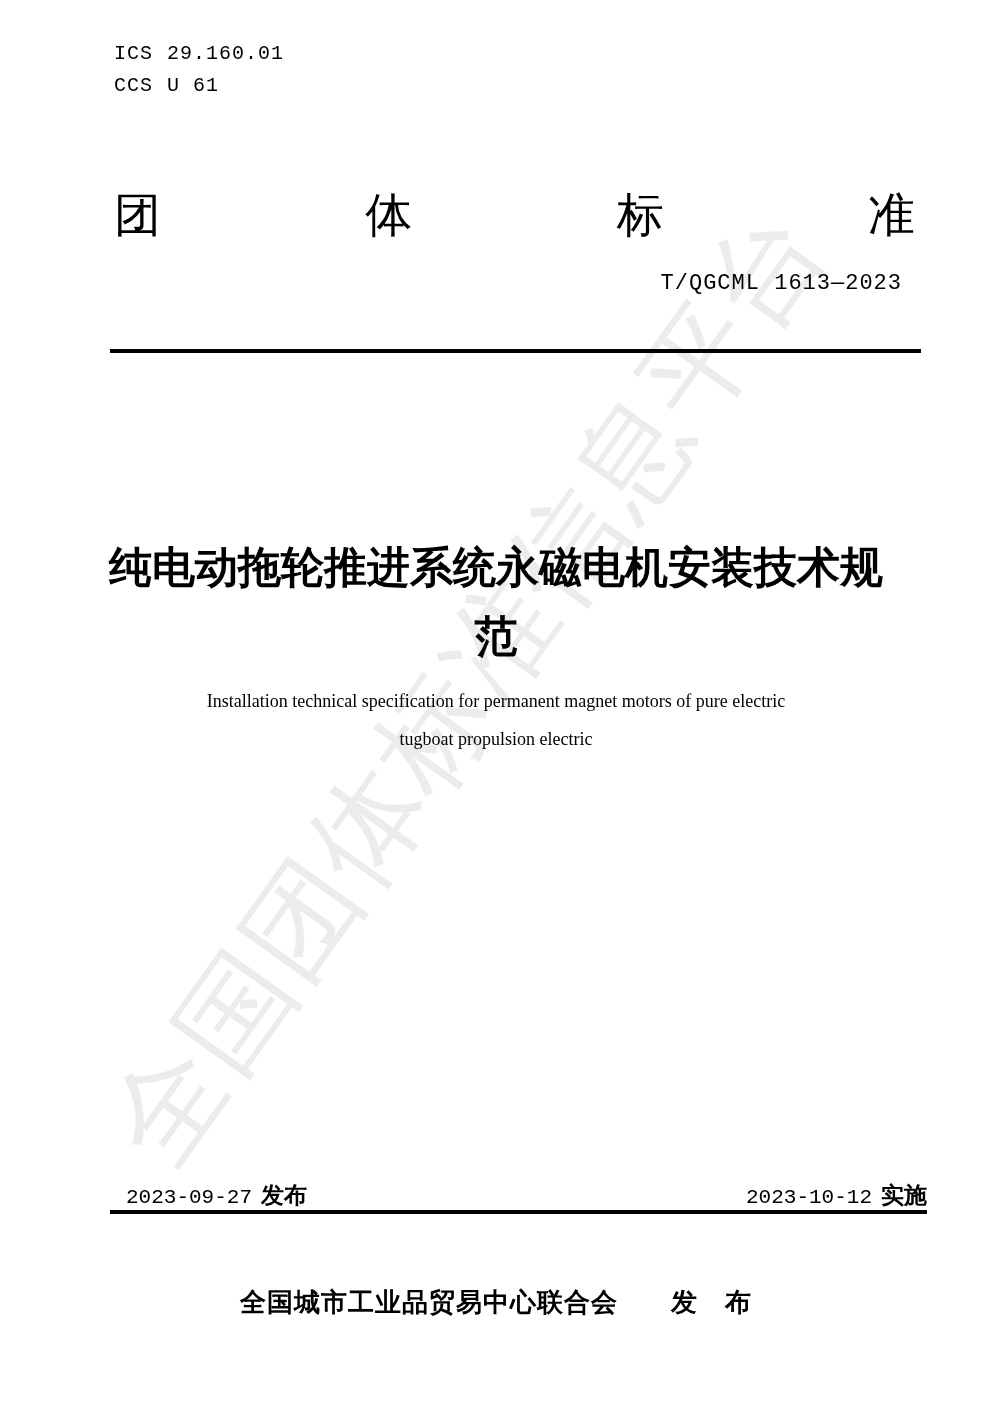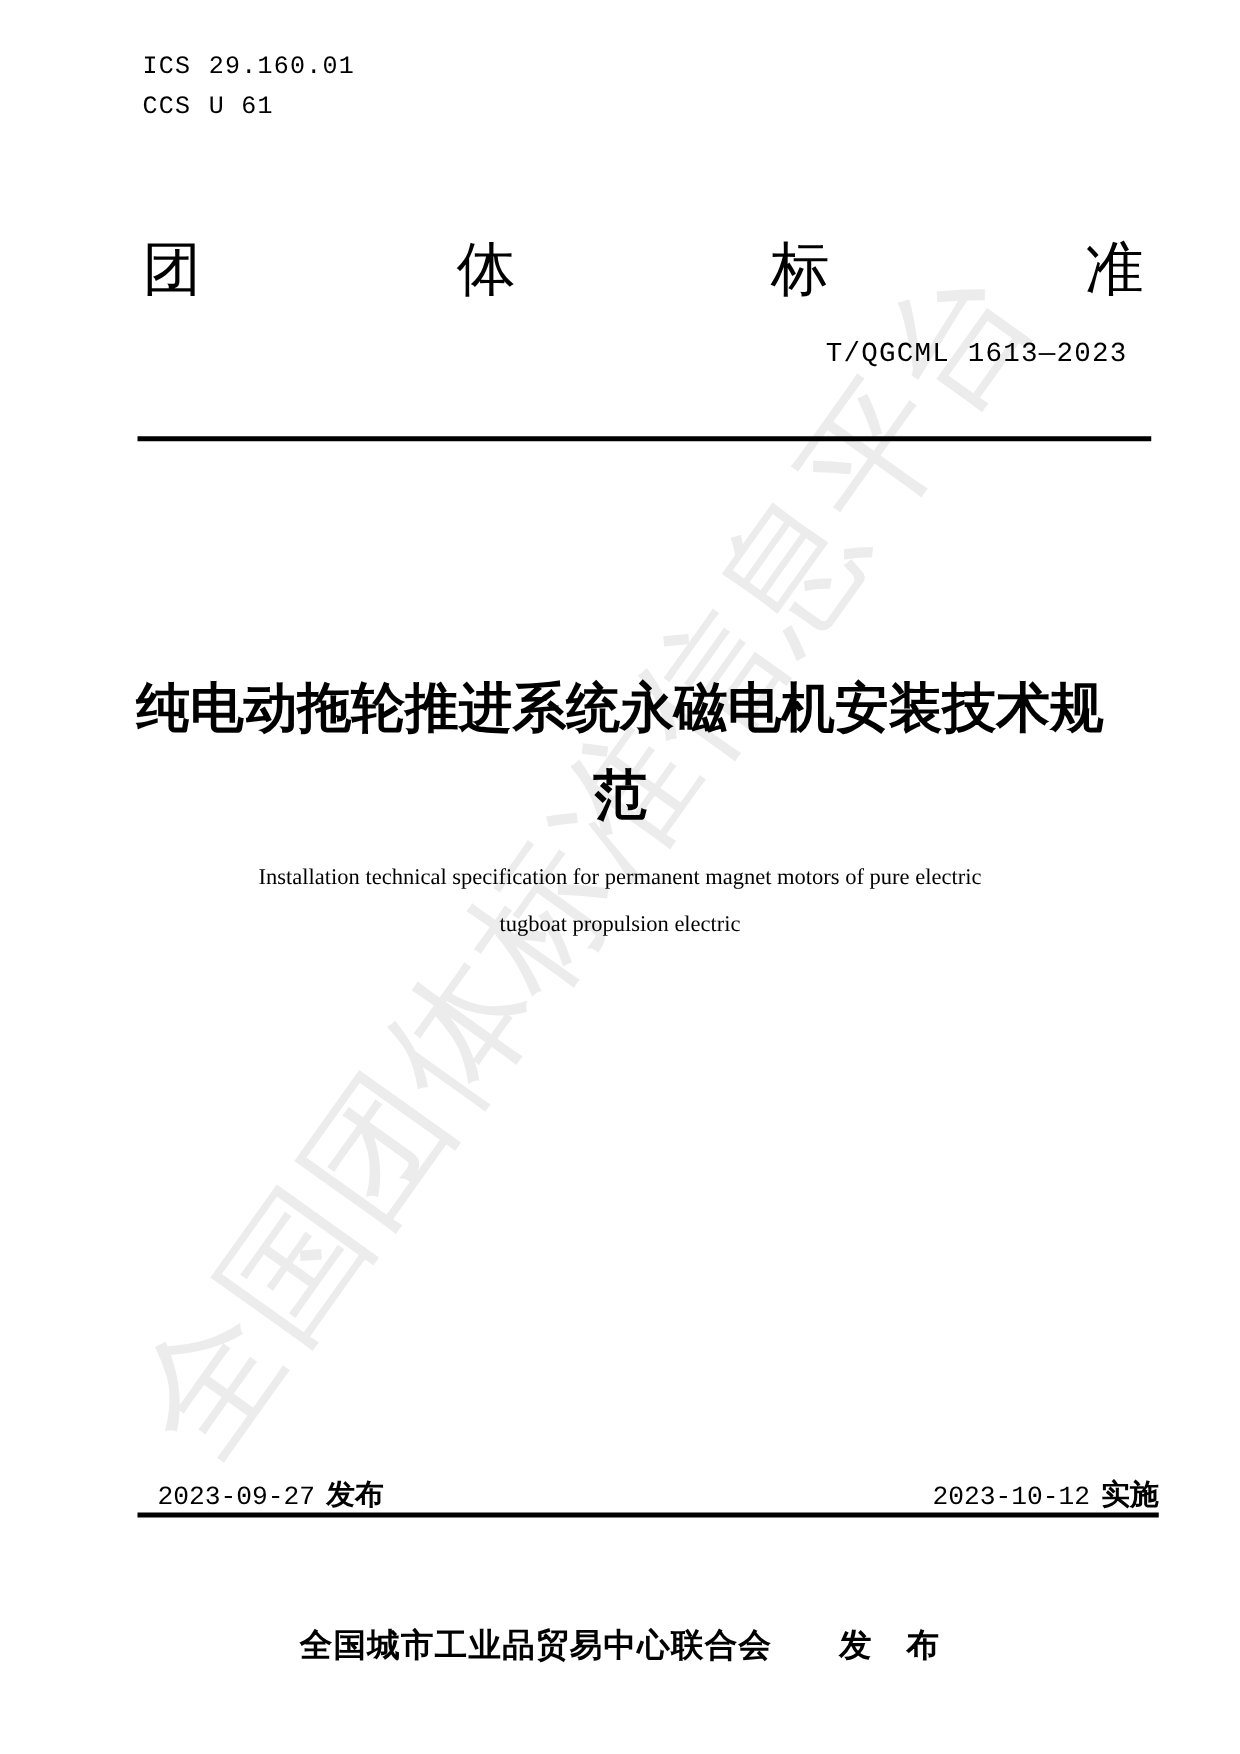--- a/index.html
+++ b/index.html
@@ -77,21 +77,21 @@
     left: 114px; top: 1180px; width: 813px;
     display: flex; justify-content: space-between; align-items: baseline;
   }
   .date-group { display: flex; align-items: baseline; }
   .date-val { font-family: "Liberation Mono", monospace; font-size: 21px; letter-spacing: 0; margin-left: 12px; }
   .date-lbl { font-size: 23px; margin-left: 9px; font-weight: 700; }
 
   
   .publisher-row {
     left: 0; top: 1285px; width: 100%;
-    text-align: center; font-size: 26px; font-weight: 600; letter-spacing: 1px; margin-top: 14px;
+    text-align: center; font-size: 26px; font-weight: 600; letter-spacing: 1px;
   }
   .publish-label { margin-left: 45px; }
 </style>
 </head>
 <body>
 
 <div class="page">
 
   <div class="watermark" style="color: rgb(236, 236, 236);">全国团体标准信息平台</div>
 

